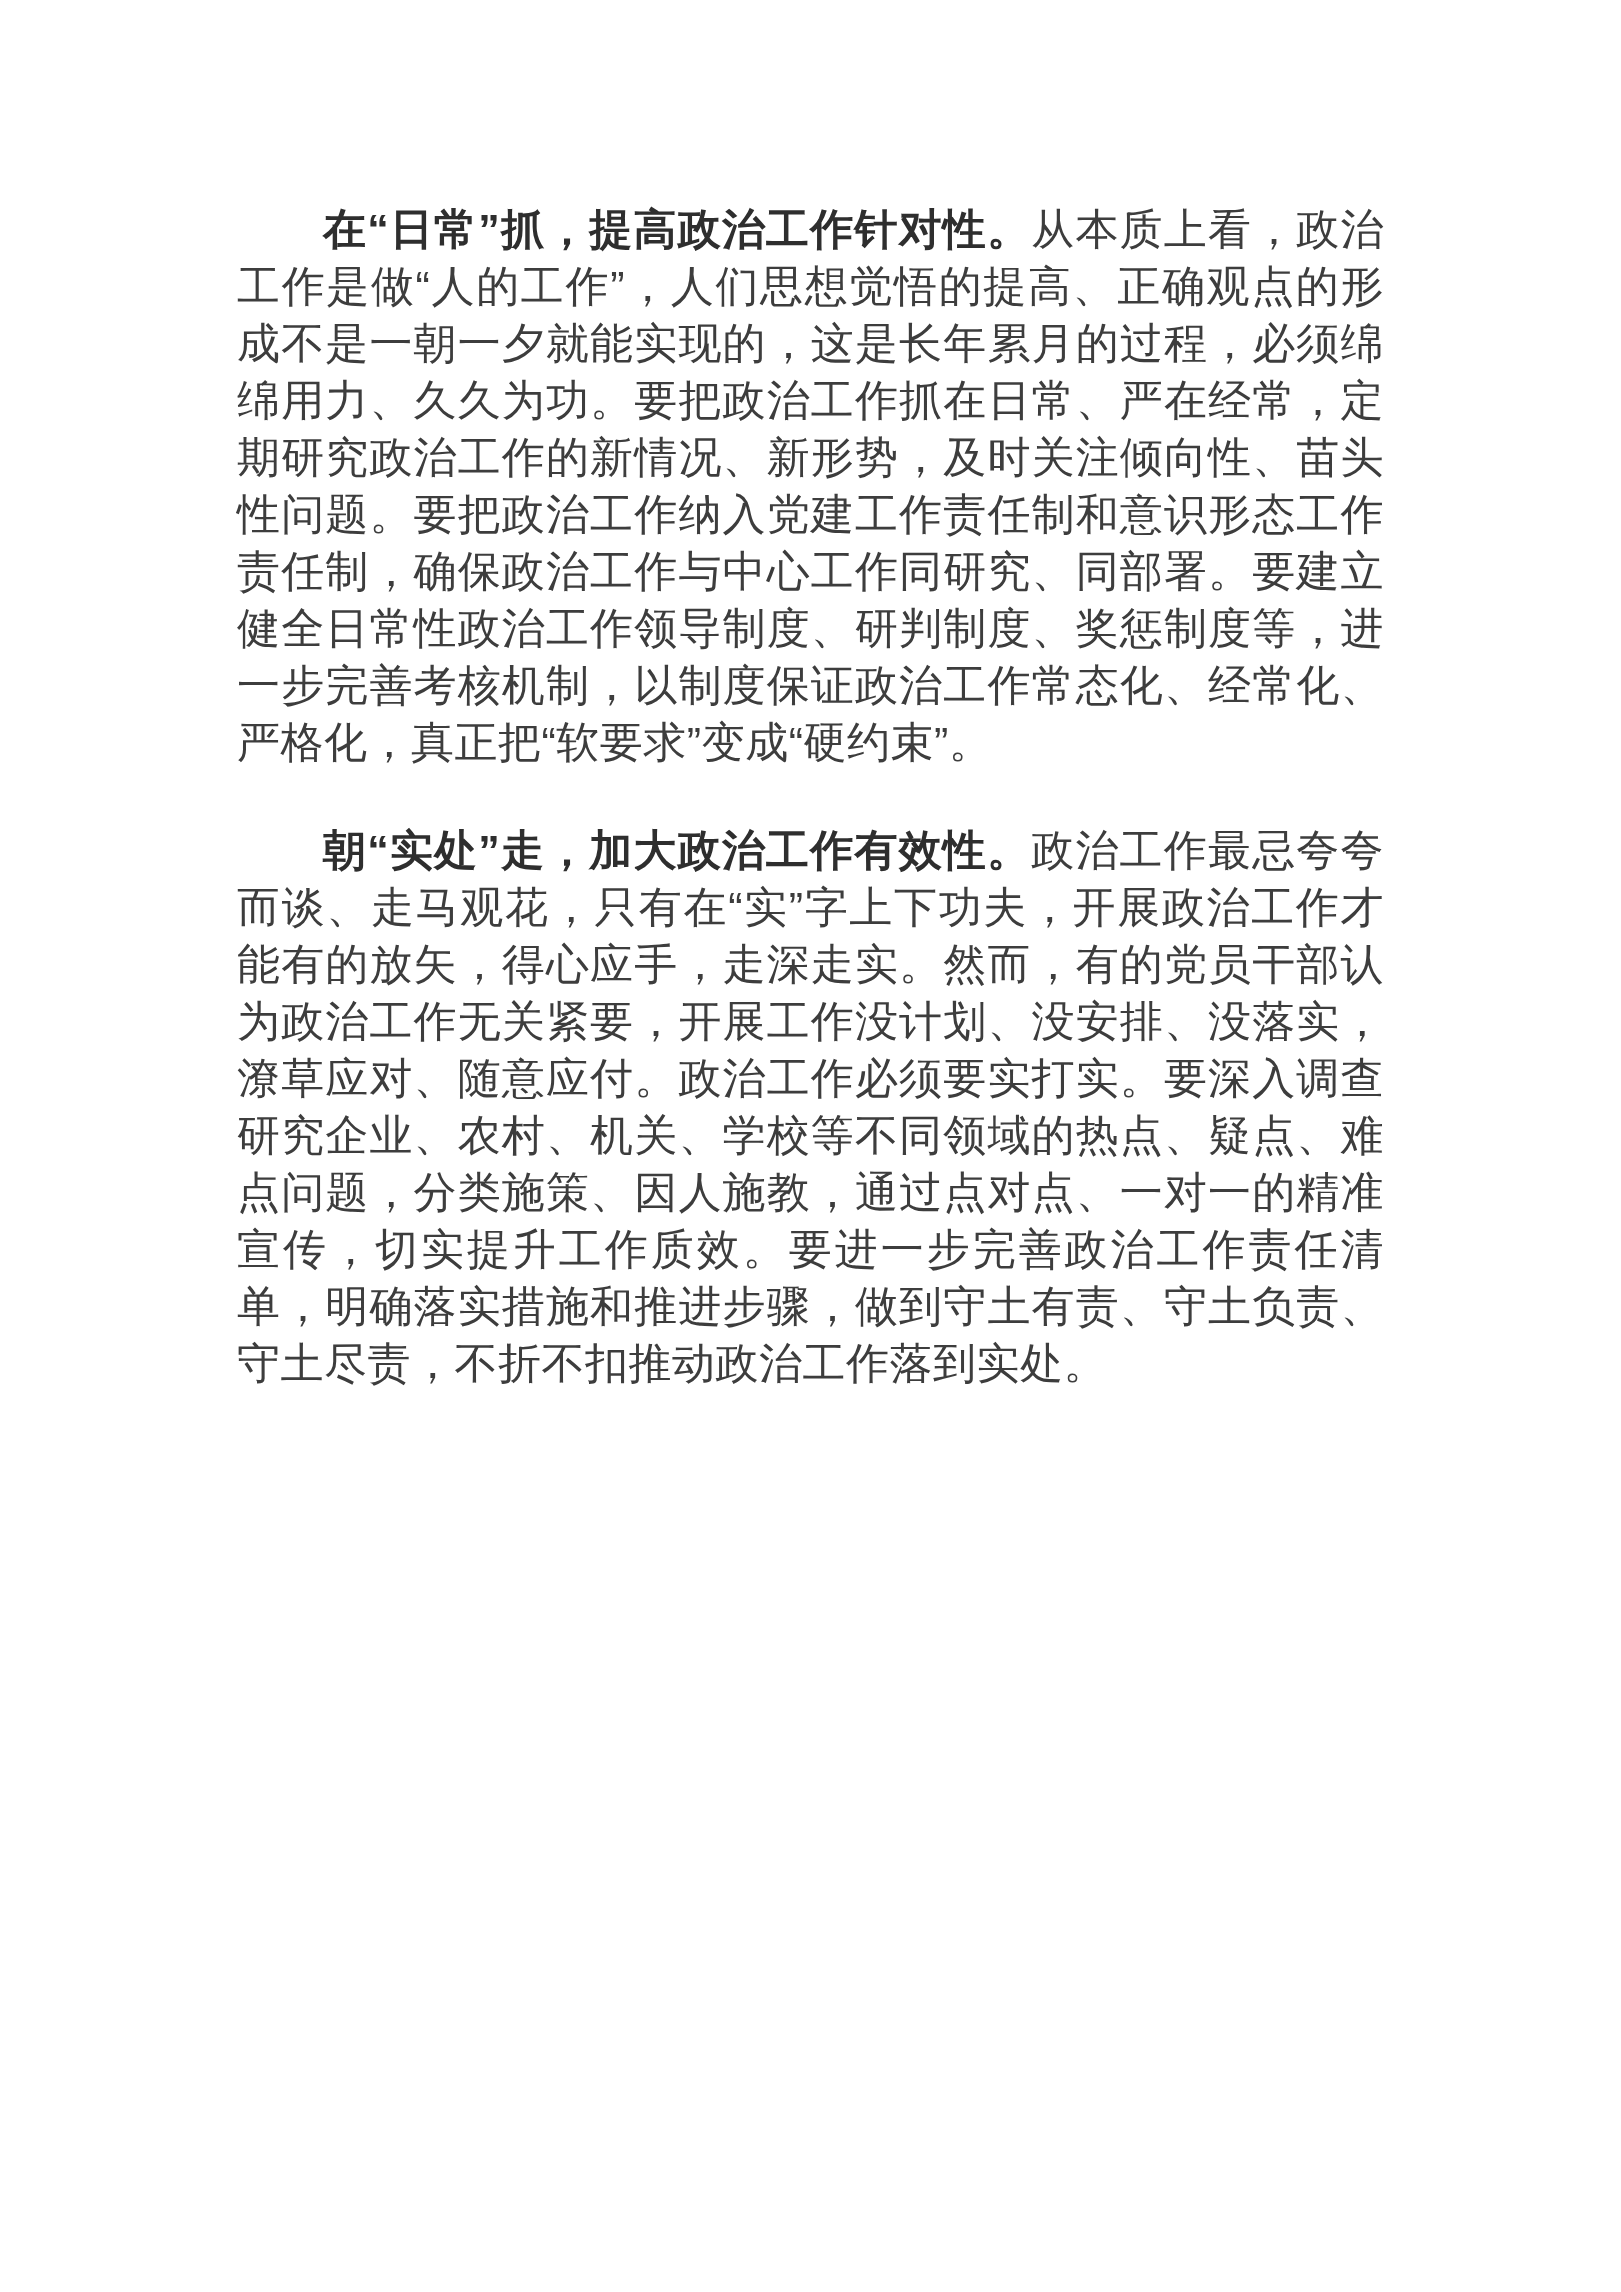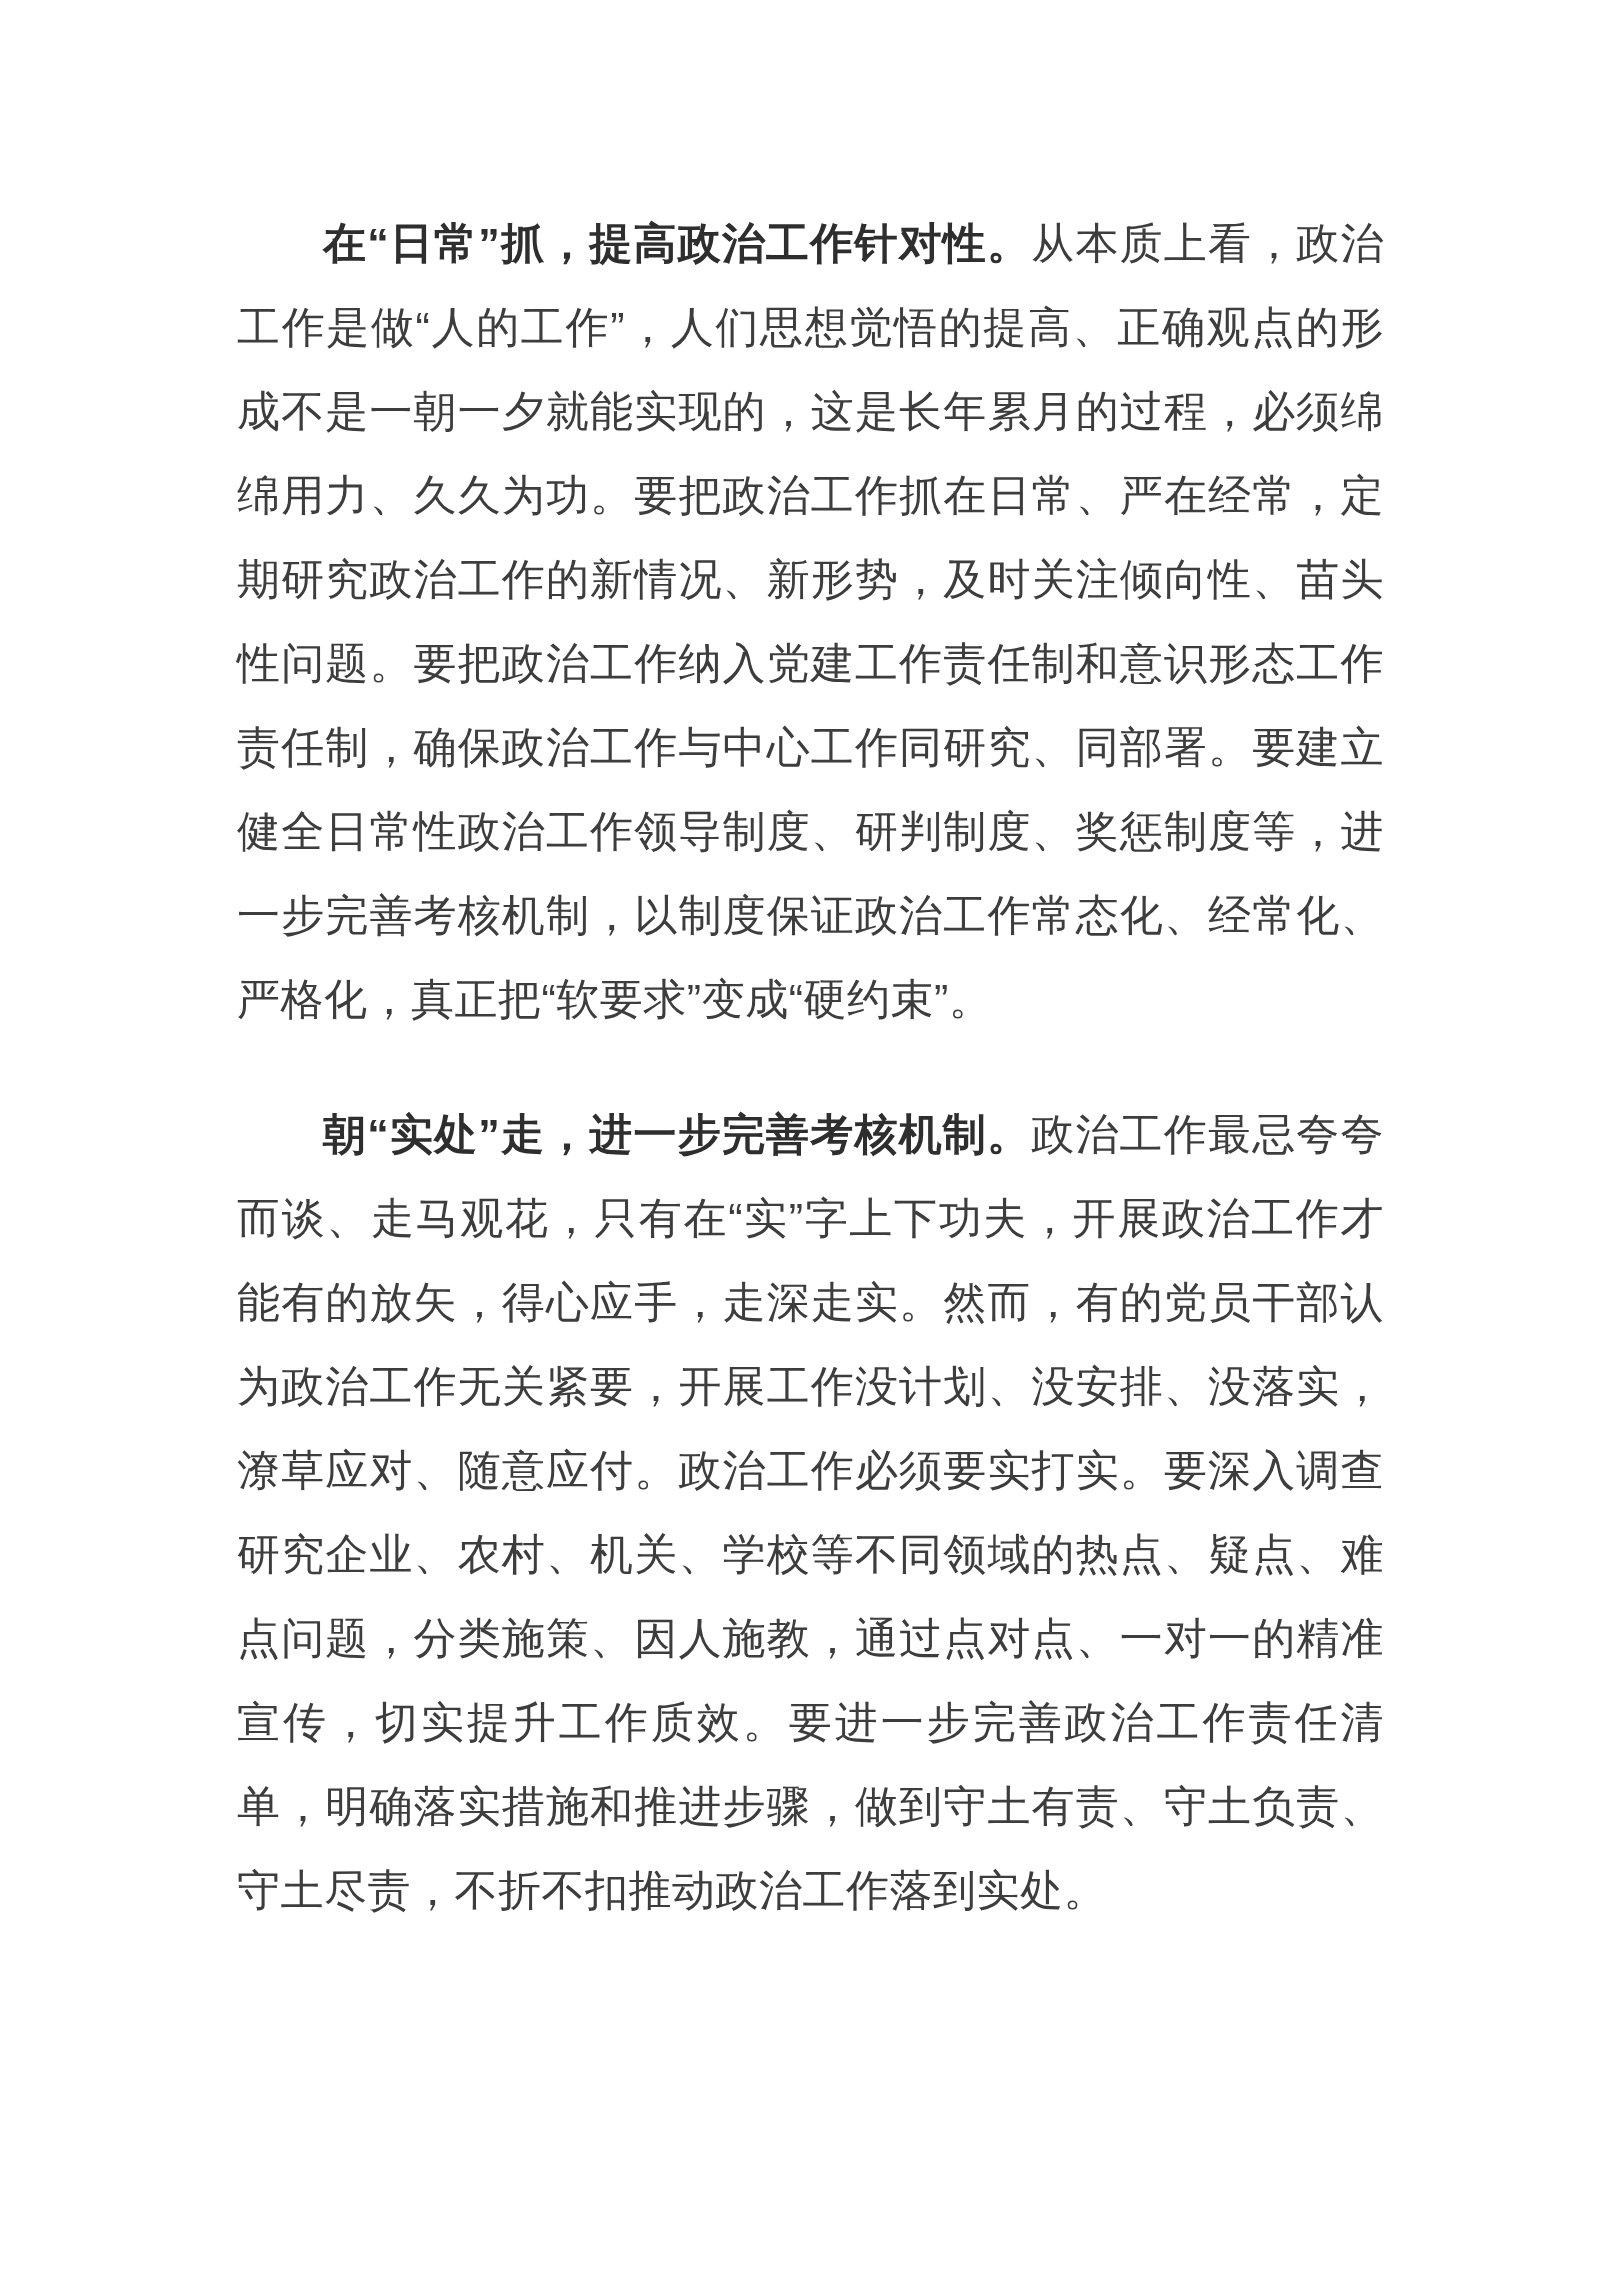--- a/index.html
+++ b/index.html
@@ -11,21 +11,21 @@
     position: relative;
     width: 1621px;
     height: 2293px;
     margin: 0 auto;
     background: #ffffff;
     box-sizing: border-box;
     padding: 201px 237px 0 237px;
     font-family: "Liberation Sans", sans-serif;
     color: #3d3d3d;
     font-size: 43px;
-    line-height: 84px;
+    line-height: 57px;
     text-align: justify;
     overflow: hidden;
   }
   .para {
     margin: 0;
     text-indent: 2em;
     letter-spacing: 0.5px;
     word-break: break-all;
   }
   .para + .para {
@@ -39,16 +39,16 @@
     font-weight: 400;
   }
 </style>
 </head>
 <body>
 
 <div class="page">
 
   <p class="para"><strong class="lead">在“日常”抓，提高政治工作针对性。</strong><span class="body-text">从本质上看，政治工作是做“人的工作”，人们思想觉悟的提高、正确观点的形成不是一朝一夕就能实现的，这是长年累月的过程，必须绵绵用力、久久为功。要把政治工作抓在日常、严在经常，定期研究政治工作的新情况、新形势，及时关注倾向性、苗头性问题。要把政治工作纳入党建工作责任制和意识形态工作责任制，确保政治工作与中心工作同研究、同部署。要建立健全日常性政治工作领导制度、研判制度、奖惩制度等，进一步完善考核机制，以制度保证政治工作常态化、经常化、严格化，真正把“软要求”变成“硬约束”。</span></p>
 
-  <p class="para"><strong class="lead">朝“实处”走，进一步完善考核机制。</strong><span class="body-text">政治工作最忌夸夸而谈、走马观花，只有在“实”字上下功夫，开展政治工作才能有的放矢，得心应手，走深走实。然而，有的党员干部认为政治工作无关紧要，开展工作没计划、没安排、没落实，潦草应对、随意应付。政治工作必须要实打实。要深入调查研究企业、农村、机关、学校等不同领域的热点、疑点、难点问题，分类施策、因人施教，通过点对点、一对一的精准宣传，切实提升工作质效。要进一步完善政治工作责任清单，明确落实措施和推进步骤，做到守土有责、守土负责、守土尽责，不折不扣推动政治工作落到实处。</span></p>
+  <p class="para"><strong class="lead">朝“实处”走，加大政治工作有效性。</strong><span class="body-text">政治工作最忌夸夸而谈、走马观花，只有在“实”字上下功夫，开展政治工作才能有的放矢，得心应手，走深走实。然而，有的党员干部认为政治工作无关紧要，开展工作没计划、没安排、没落实，潦草应对、随意应付。政治工作必须要实打实。要深入调查研究企业、农村、机关、学校等不同领域的热点、疑点、难点问题，分类施策、因人施教，通过点对点、一对一的精准宣传，切实提升工作质效。要进一步完善政治工作责任清单，明确落实措施和推进步骤，做到守土有责、守土负责、守土尽责，不折不扣推动政治工作落到实处。</span></p>
 
 </div>
 
 
 </body></html>

